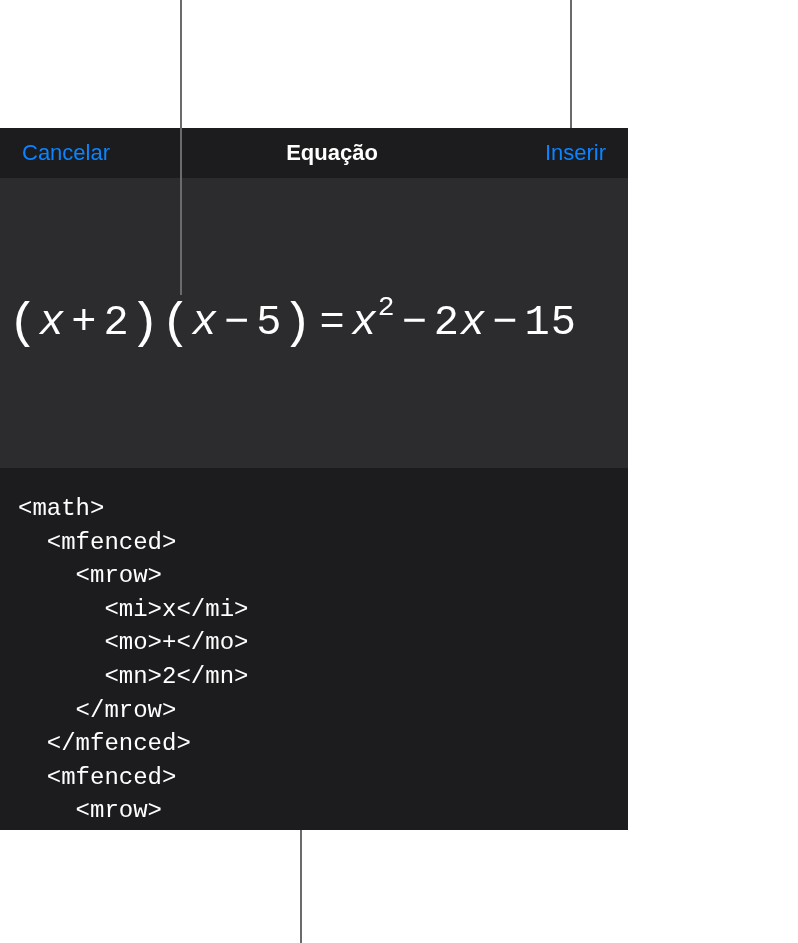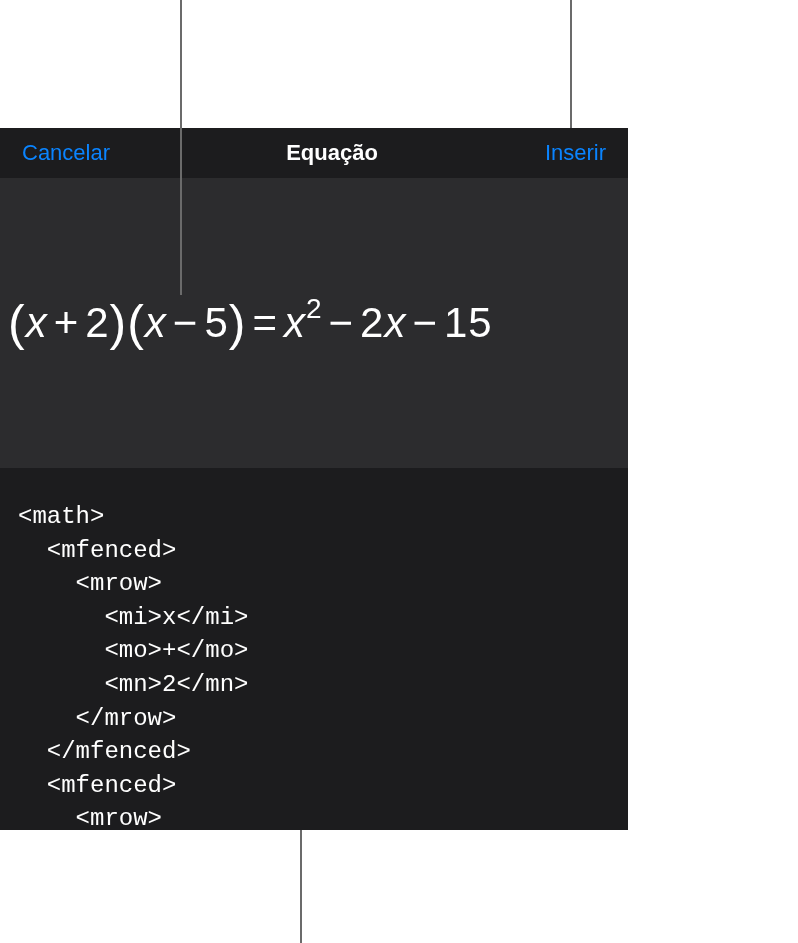--- a/index.html
+++ b/index.html
@@ -97,21 +97,21 @@
       display: flex;
       align-items: center;
       justify-content: flex-start;
       padding: 0 8px;
       overflow: hidden;
     }
     
     .equation-display {
       color: #ffffff;
       font-size: 42px;
-      font-family: Liberation Sans, sans-serif;
+      font-family: Liberation Mono, monospace;
       font-style: italic;
       white-space: nowrap;
       letter-spacing: 1px;
     }
     
     .equation-display .op {
       font-style: normal;
       padding: 0 6px;
     }
     
@@ -129,21 +129,21 @@
       font-size: 28px;
       font-style: normal;
       vertical-align: super;
       position: relative;
       top: -4px;
     }
     
     .code-area {
       flex: 1;
       background: #1c1c1e;
-      padding: 32px 18px;
+      padding: 24px 18px;
       overflow: hidden;
     }
     
     .code-display {
       color: #ffffff;
       font-family: Menlo, Monaco, "Courier New", monospace;
       font-size: 24px;
       line-height: 1.4;
       white-space: pre;
     }

